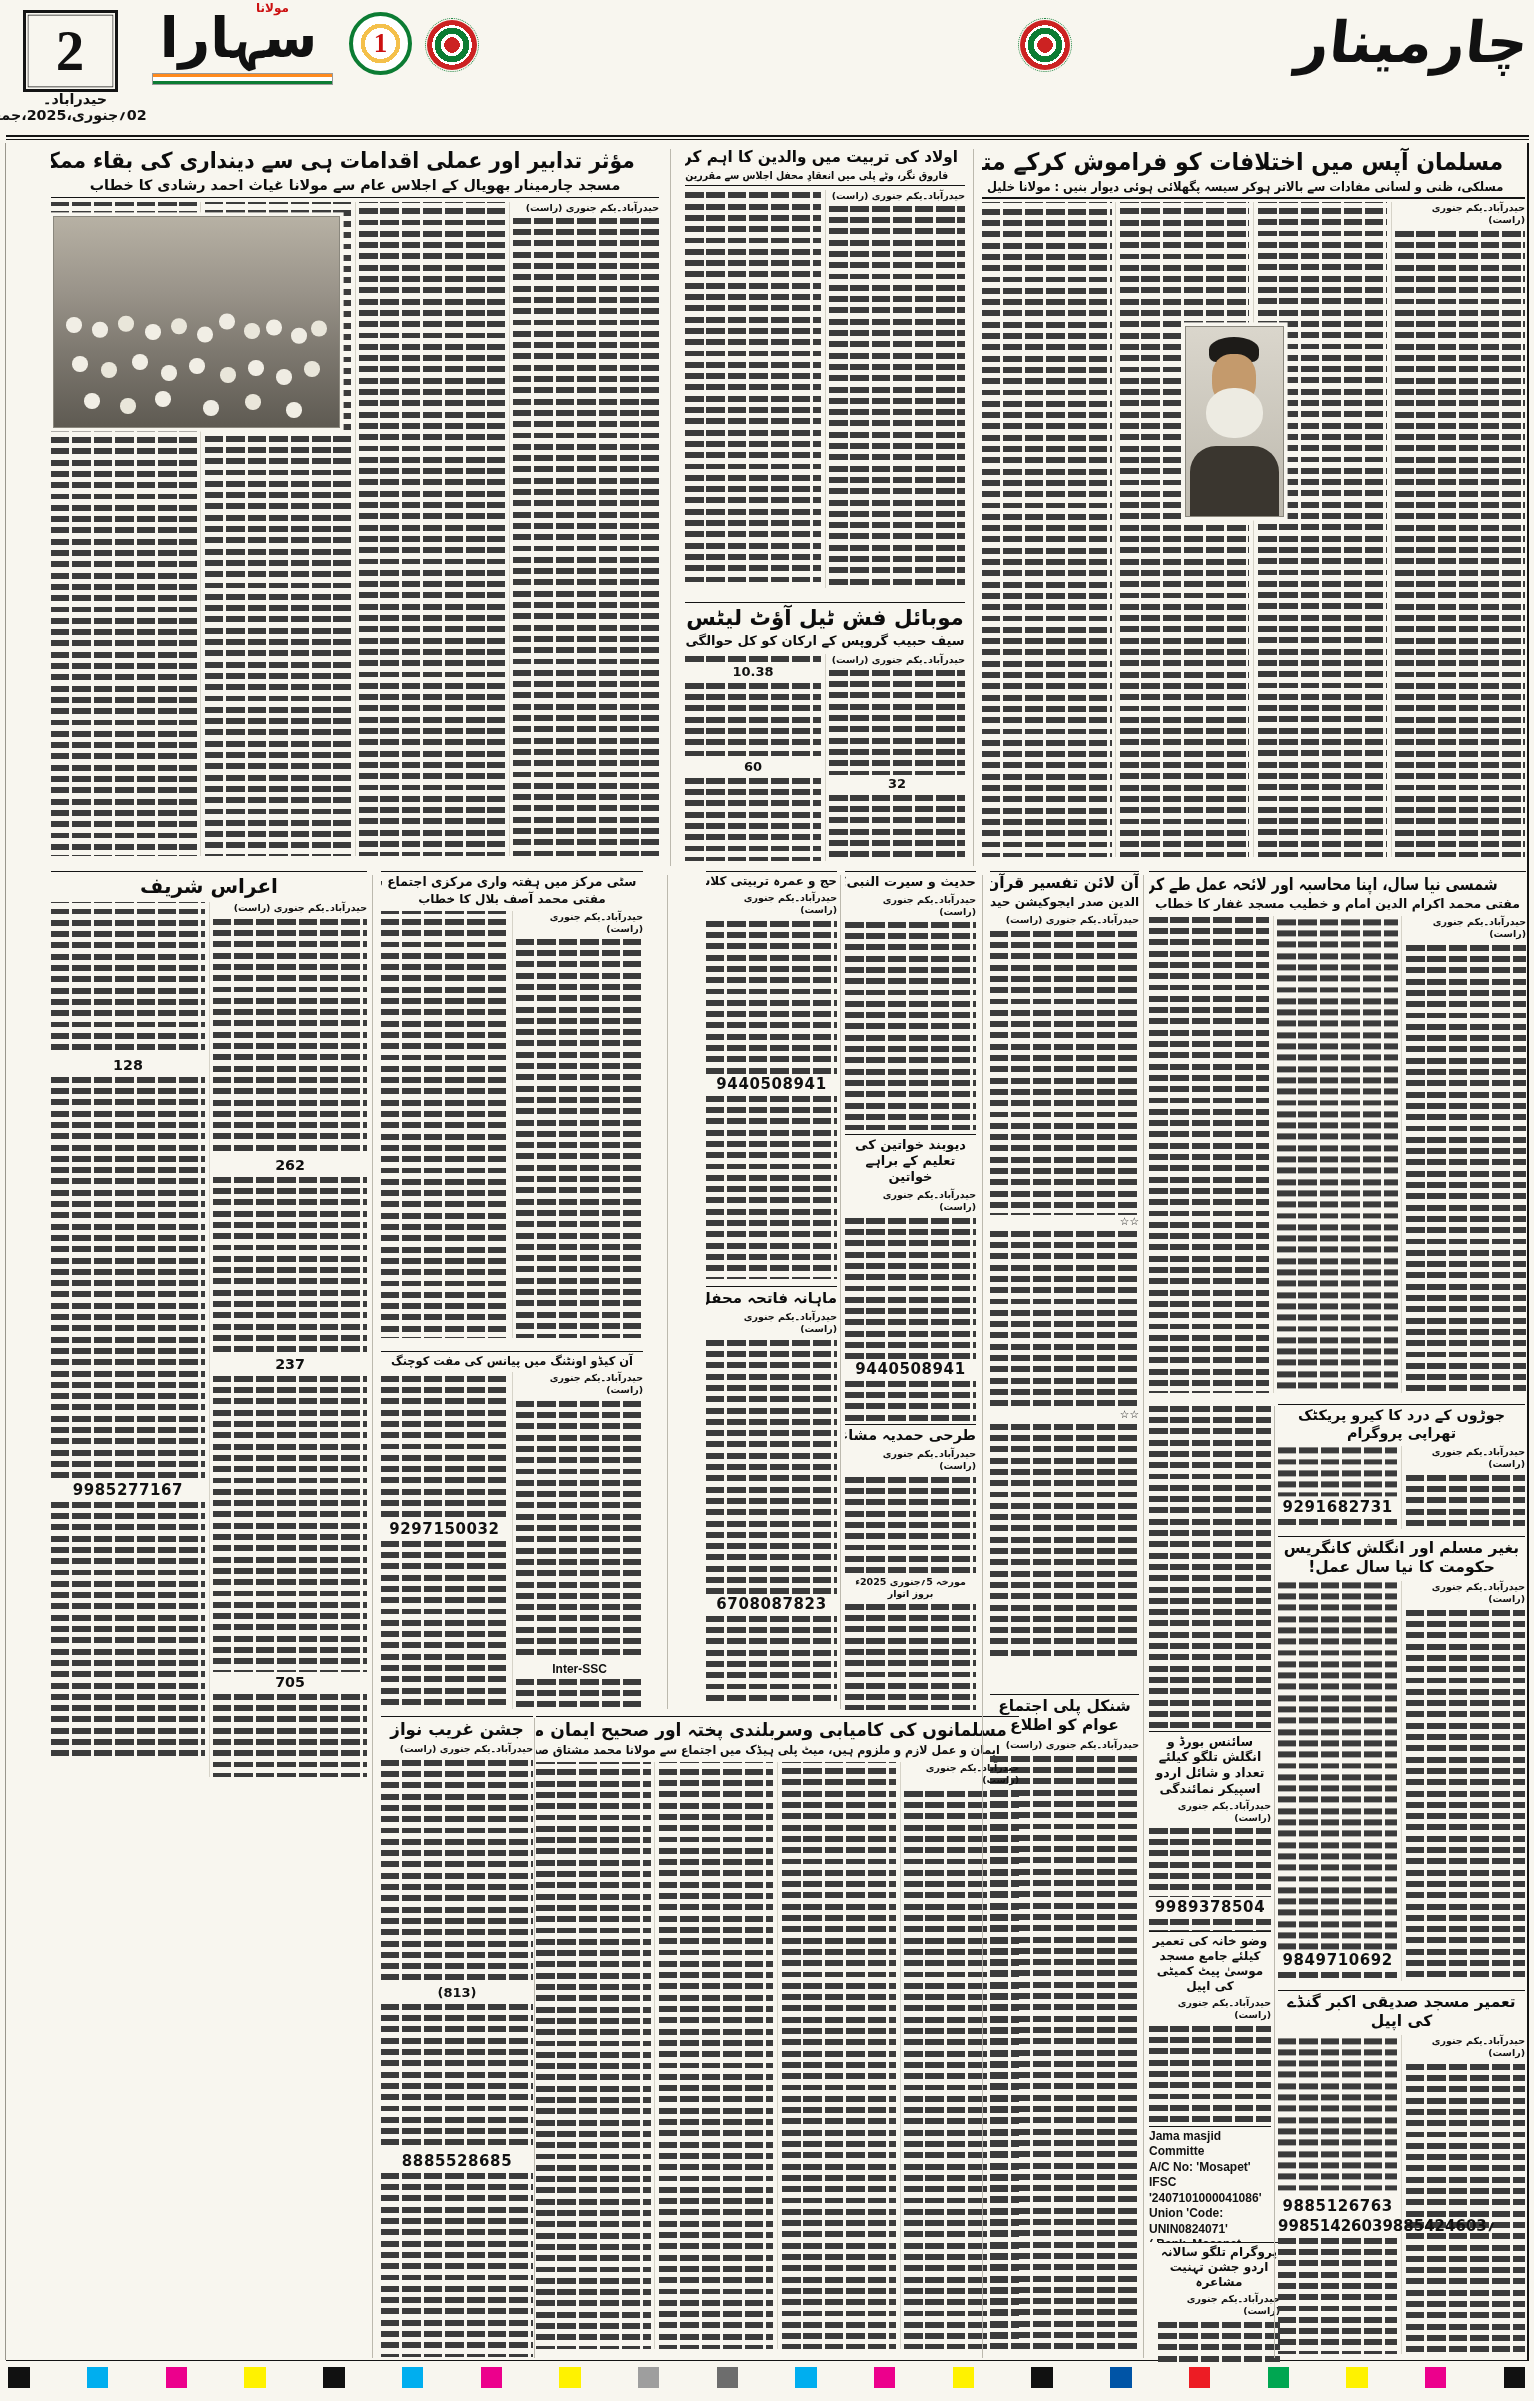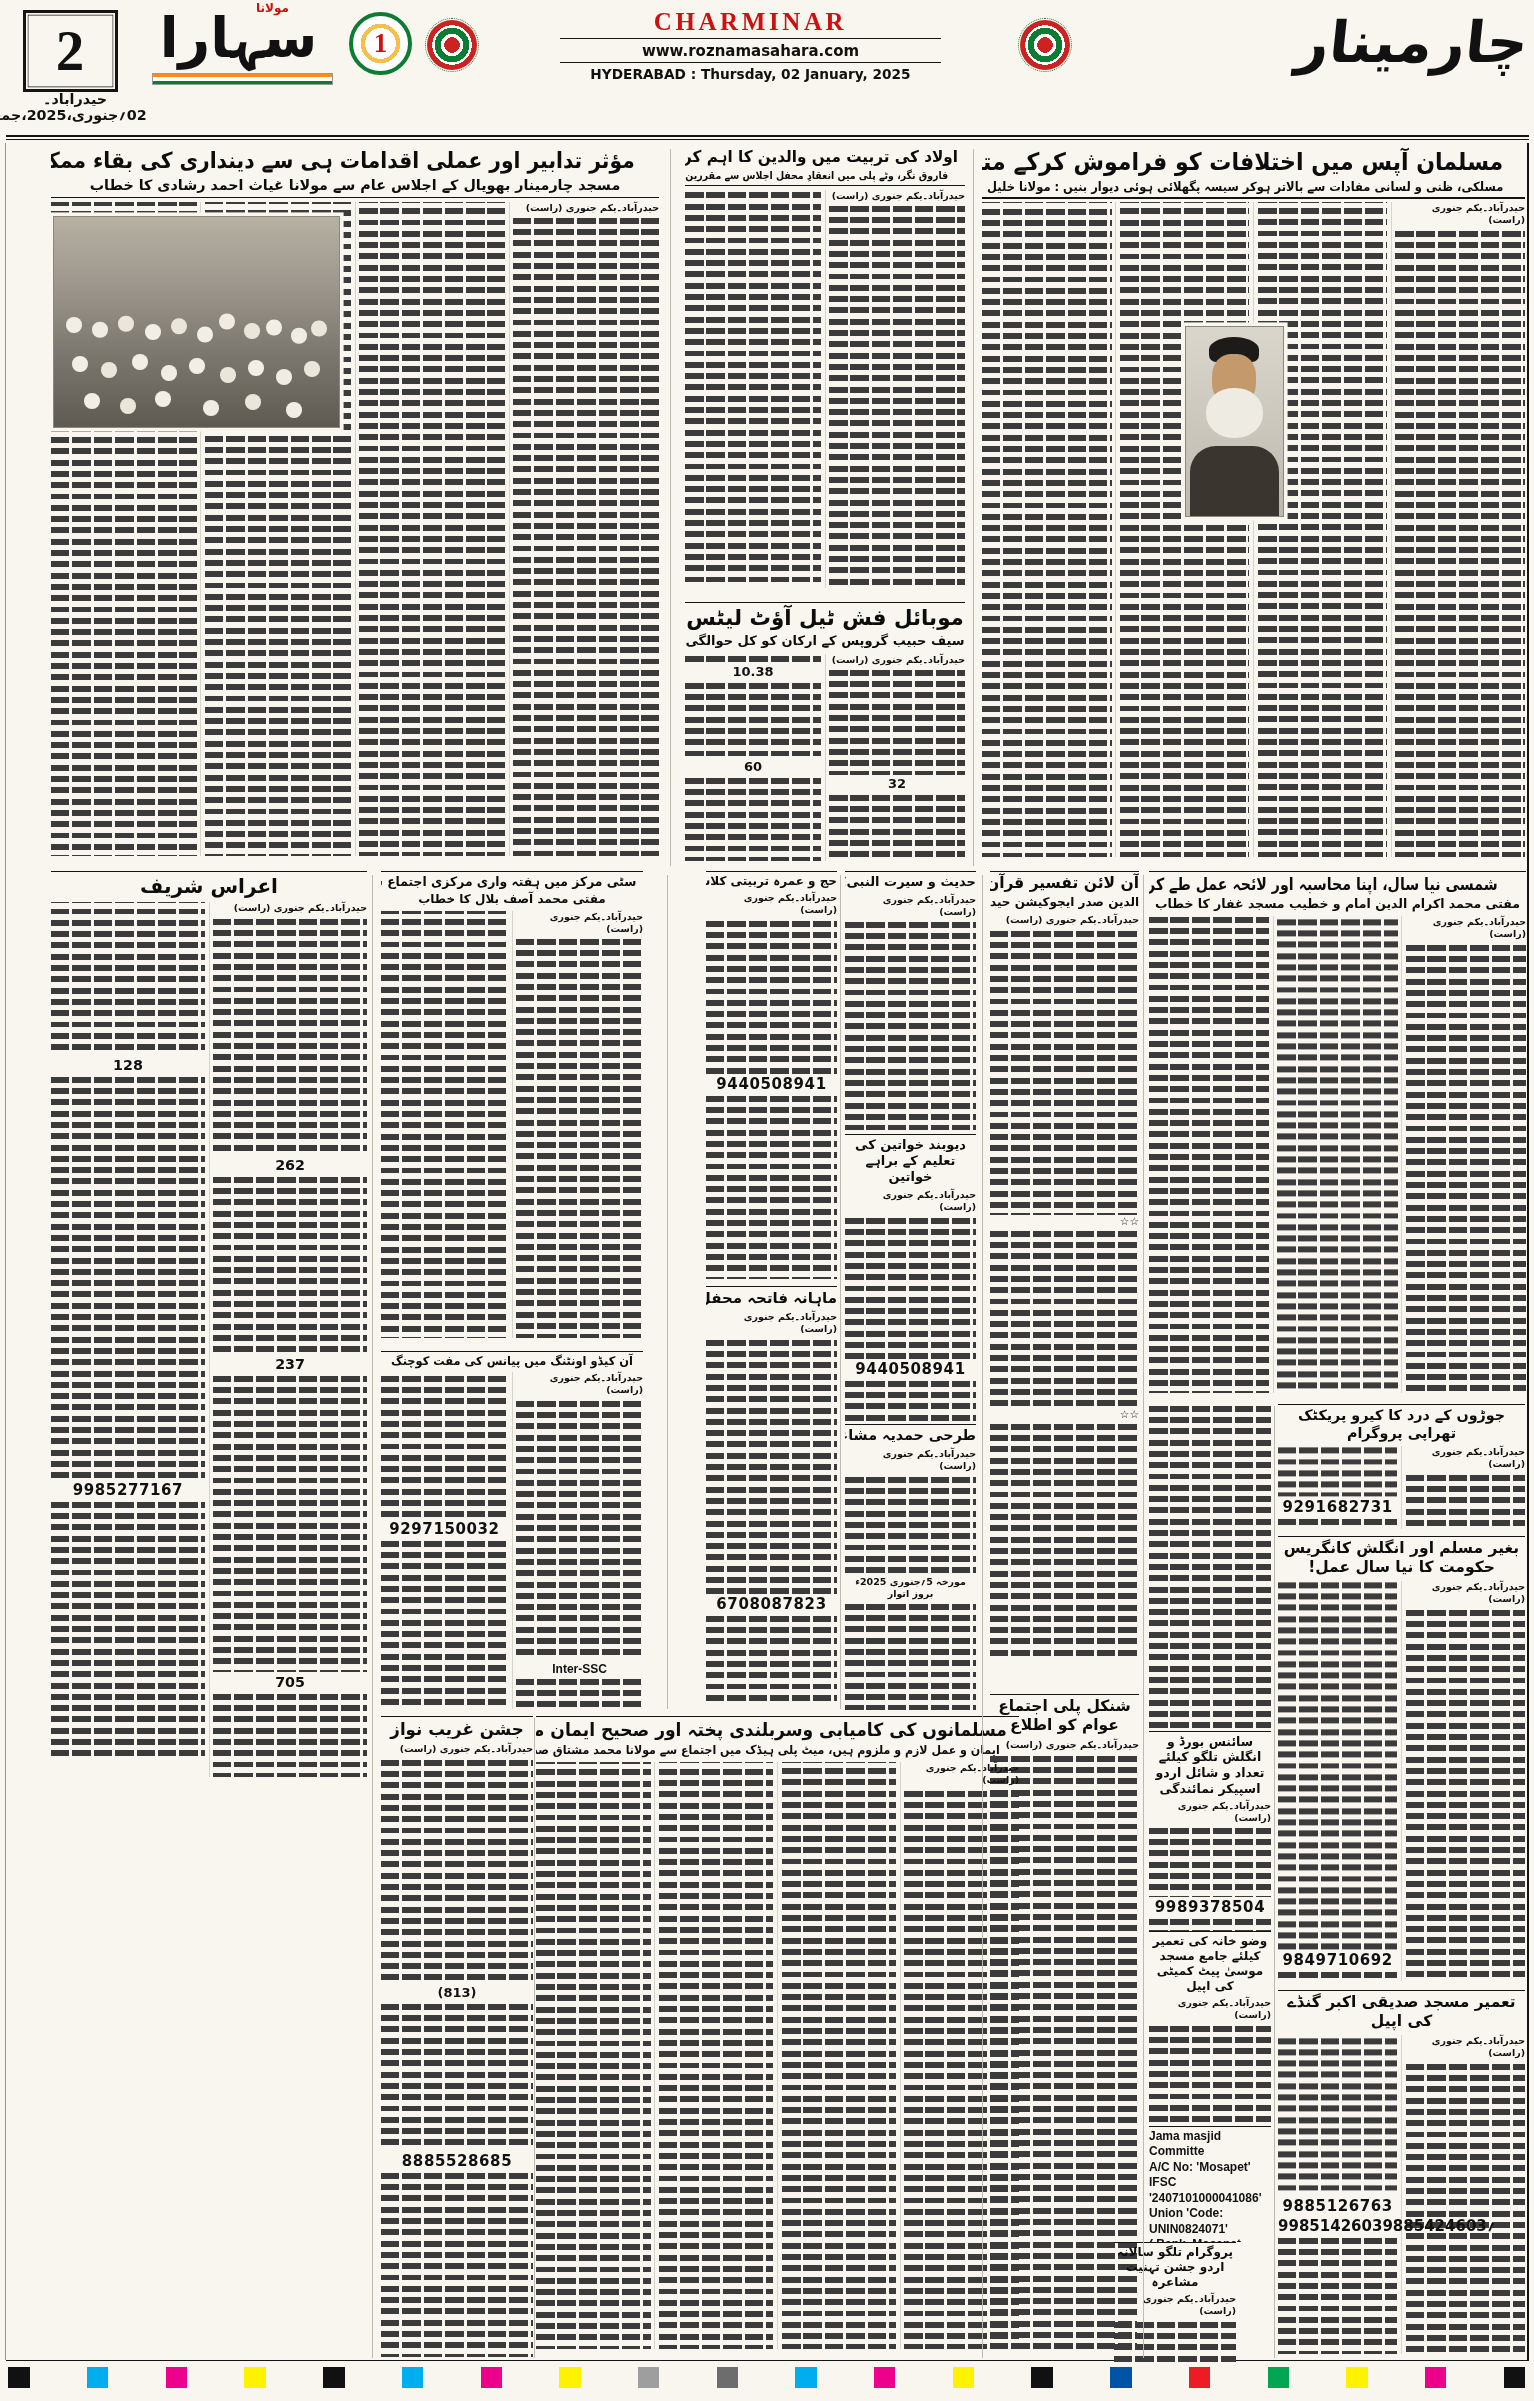--- a/index.html
+++ b/index.html
@@ -73,27 +73,20 @@
   <div class="hdate">حیدرآباد۔02؍جنوری،2025،جمعرات</div>
 
   <div class="logo-top">مولانا</div>
   <div class="logo-word">سہارا</div>
   <div class="tricolor"></div>
   <div class="badge">1</div>
 
   <div class="medallion" style="left:427px;top:20px;"></div>
   <div class="medallion" style="left:1020px;top:20px;"></div>
 
-  <div class="masthead">
-    <h1 class="brand">CHARMINAR</h1>
-    <div class="mrule"></div>
-    <div class="website">www.roznamasahara.com</div>
-    <div class="mrule"></div>
-    <div class="endate">HYDERABAD : Thursday, 02 January, 2025</div>
-  </div>
 
   <div class="calli">چارمینار</div>
 
   <div class="hrule" style="left:6px;top:135px;width:1523px;height:1.8px;"></div>
   <div class="hrule" style="left:6px;top:139px;width:1523px;height:0.6px;"></div>
   <div class="hrule" style="left:6px;top:2360px;width:1523px;height:1.2px;"></div>
   <div class="abs" style="left:1527px;top:143px;width:1.8px;height:2217px;background:#141414;"></div>
   <div class="abs" style="left:4.8px;top:143px;width:1.2px;height:2217px;background:#9a978d;"></div>
 
   <section class="art" style="left:982px;top:147px;width:543px;height:720px;">
@@ -303,21 +296,21 @@
 
   <section class="art bt" style="left:1149px;top:2126px;width:122px;height:113px;">
     <div class="bankline">Jama masjid Committe</div>
     <div class="bankline">A/C No: 'Mosapet'</div>
     <div class="bankline">IFSC '2407101000041086'</div>
     <div class="bankline">Union 'Code: UNIN0824071'</div>
     <div class="bankline">( Bank, Mosapet, Branch</div>
     <div class="bankline rtl">مزید</div>
   </section>
 
-  <section class="art bt" style="left:1114px;top:2242px;width:122px;height:117px;">
+  <section class="art bt" style="left:1158px;top:2242px;width:122px;height:117px;">
     <h2 class="hl wrap" style="font-size:12px;">پروگرام تلگو سالانہ اردو جشن تہنیت مشاعرہ</h2>
     <div class="body-cols" style="height:71px;column-count:1;">
       <div class="dateline">حیدرآباد۔یکم جنوری (راست)</div>
       <div class="sim" style="height:55px;"></div>
     </div>
   </section>
 
   <section class="art bt" style="left:1278px;top:1404px;width:247px;height:129px;">
     <h2 class="hl wrap" style="font-size:14.3px;">جوڑوں کے درد کا کیرو پریکٹک تھراپی پروگرام</h2>
     <div class="body-cols" style="height:83px;column-count:2;">

